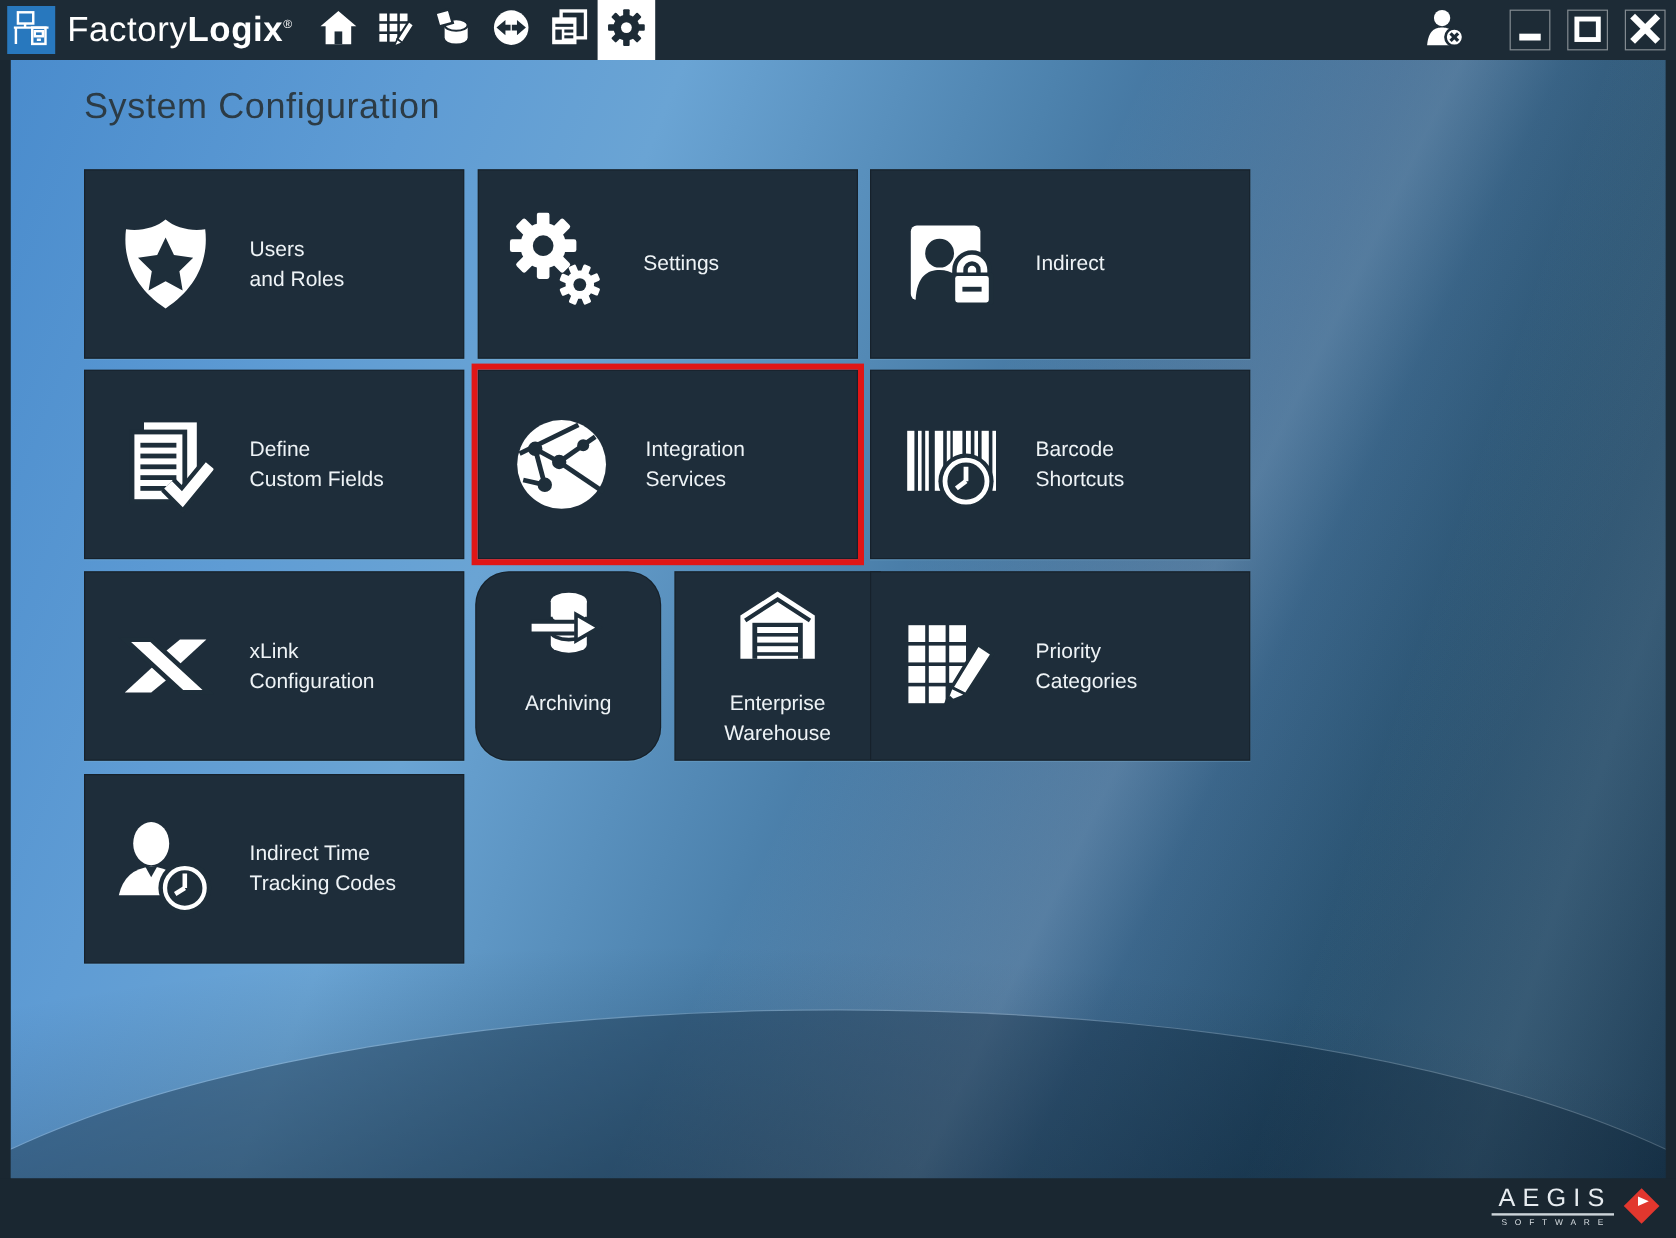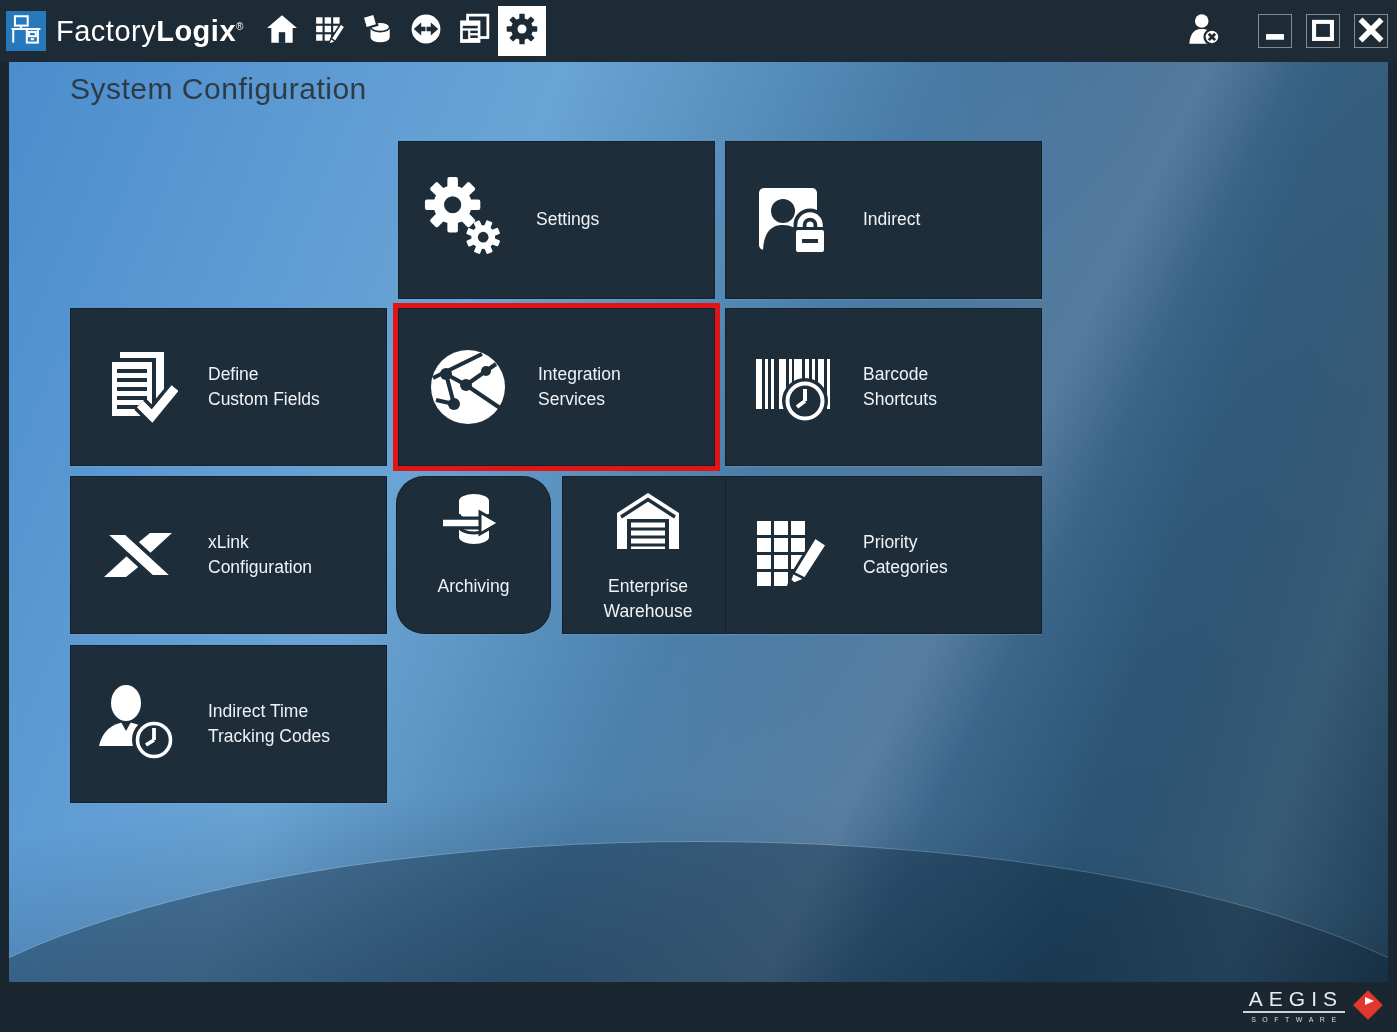--- a/index.html
+++ b/index.html
@@ -7,21 +7,21 @@
     --tile_bg:#1e2d3a;
     --titlebar_bg:#1d2b36;
     --frame_bg:#1a2731;
     --accent_blue:#2878be;
   }
   html,body{margin:0;padding:0;}
   body{font-family:"Liberation Sans","DejaVu Sans",sans-serif;background:#10181f;}
   .window{position:relative;width:1397px;height:1032px;background:var(--frame_bg);overflow:hidden;}
 
   
-  .titlebar{position:absolute;top:0;left:0;right:0;height:62px;background:var(--titlebar_bg);display:flex;align-items:center;z-index:5;}
+  .titlebar{position:absolute;top:0;left:0;right:0;height:50px;background:var(--titlebar_bg);display:flex;align-items:center;z-index:5;}
   .brand-block{width:40px;height:40px;margin-left:6px;background:var(--accent_blue);display:flex;align-items:center;justify-content:center;flex:0 0 auto;}
   .brand-text{margin-left:10px;color:#fff;font-size:29px;letter-spacing:.5px;white-space:nowrap;}
   .brand-text .light{font-weight:400;}
   .brand-text .bold{font-weight:700;}
   .brand-text sup{font-size:10px;vertical-align:super;}
   .nav{display:flex;align-items:center;height:50px;margin-left:14px;}
   .nav-btn{width:48px;height:50px;display:flex;align-items:center;justify-content:center;cursor:pointer;}
   .nav-btn.active{background:#fff;}
   .spacer{flex:1;}
   .user-btn{width:40px;height:40px;display:flex;align-items:center;justify-content:center;margin-right:34px;cursor:pointer;}
@@ -209,20 +209,30 @@
     </div>
   </div>
 
   <div class="wallpaper">
     <div class="band band1"></div>
     <div class="band band2"></div>
     <div class="bottom-curve"></div>
 
     <h1 class="page-title">System Configuration</h1>
 
+    <div class="tile tile-wide t-users">
+      <div class="icon-box">
+        <svg width="80" height="80" viewBox="0 0 80 80">
+          <path d="M40 3 C48 10 62 13 73 11 C76 36 66 60 40 77 C14 60 4 36 7 11 C18 13 32 10 40 3 Z" fill="#fff"></path>
+          <path d="M40 18 L47 32.5 L63 34.8 L51.5 46 L54.2 62 L40 54.4 L25.8 62 L28.5 46 L17 34.8 L33 32.5 Z" fill="#1e2e3a"></path>
+        </svg>
+      </div>
+      <div class="tile-label">Users
+and Roles</div>
+    </div>
 
     <div class="tile tile-wide t-settings">
       <div class="icon-box">
         <svg width="86" height="86" viewBox="0 0 88 88">
           <g transform="translate(30,28)" fill="#fff">
             <circle r="20"></circle>
             <g>
               <rect x="-5.5" y="-29" width="11" height="12" rx="2"></rect>
               <rect x="-5.5" y="-29" width="11" height="12" rx="2" transform="rotate(45)"></rect>
               <rect x="-5.5" y="-29" width="11" height="12" rx="2" transform="rotate(90)"></rect>

